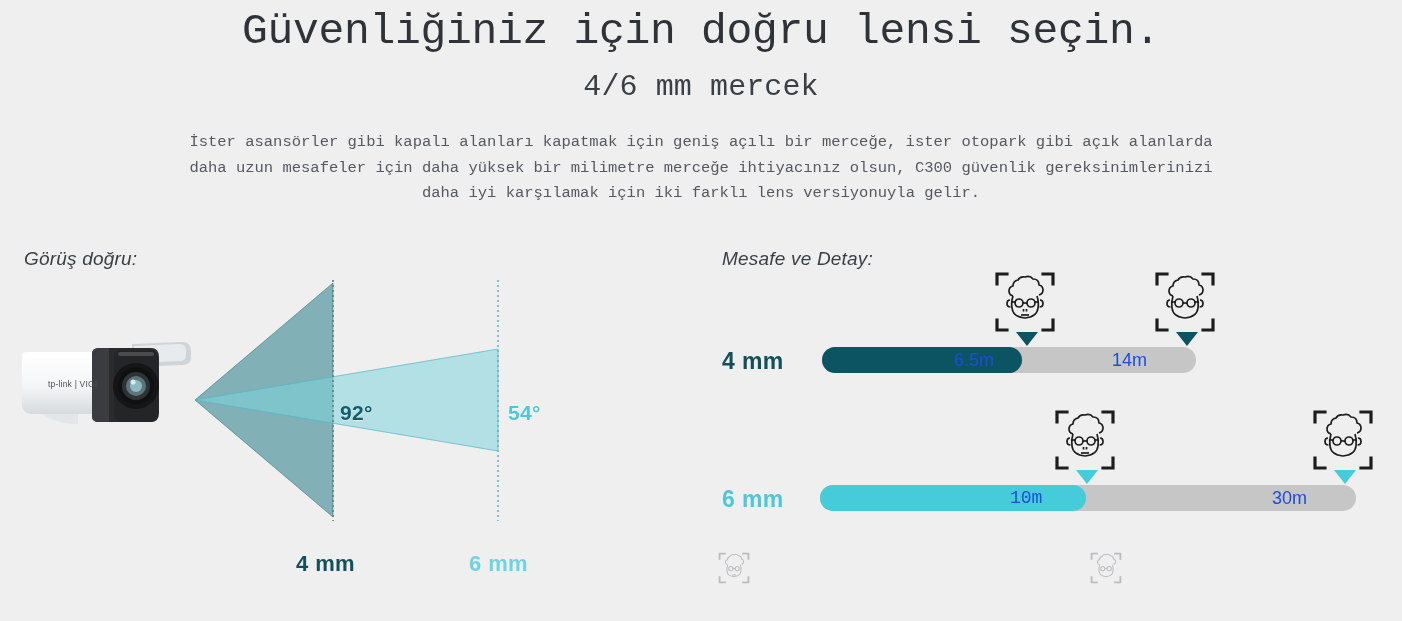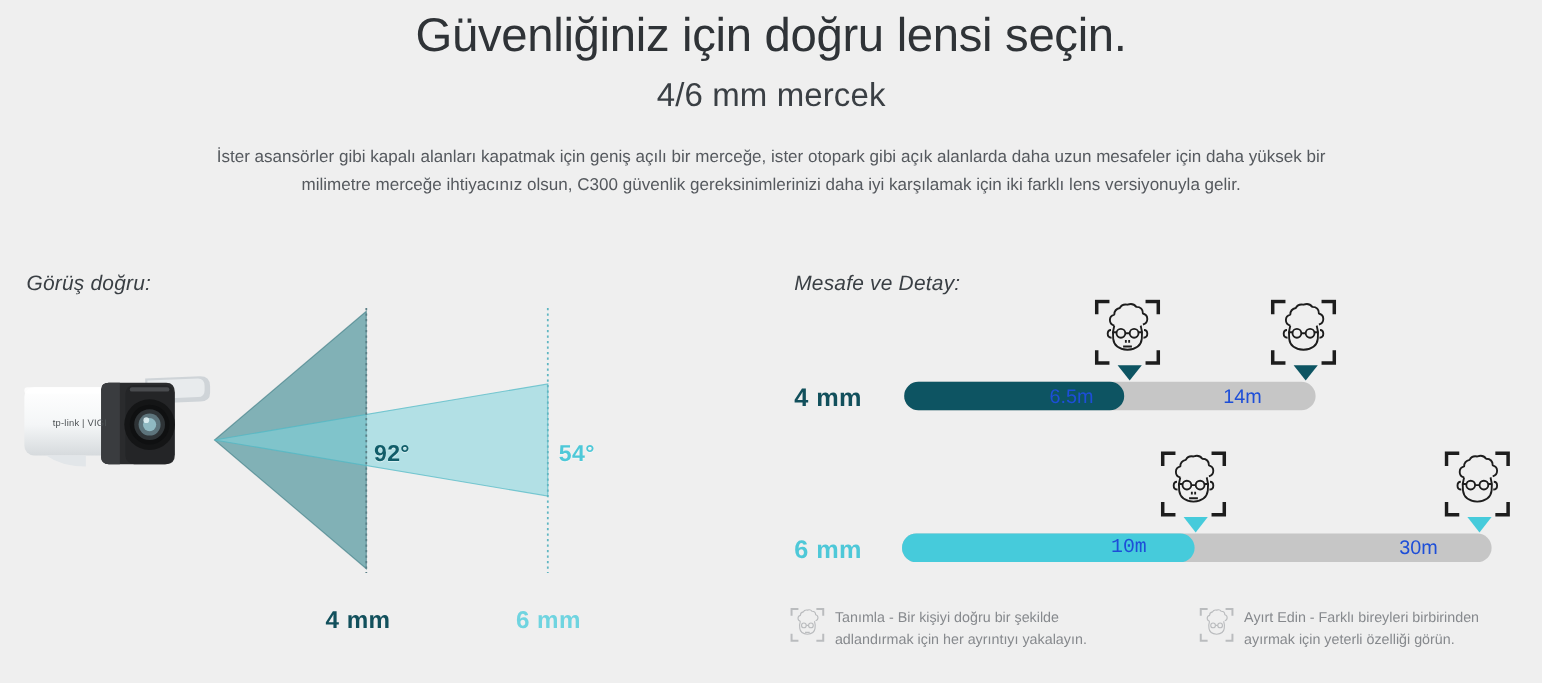--- a/index.html
+++ b/index.html
@@ -7,21 +7,21 @@
     width:1402px;height:621px;
     background:#efefef;
     font-family:"Liberation Sans","DejaVu Sans",sans-serif;
     color:#3a3f44;
     overflow:hidden;
     position:relative;
   }
   .page{position:relative;width:1402px;height:621px;}
 
   
-  .header{position:absolute;left:0;top:0;width:1402px;text-align:center;}
+  .header{position:absolute;left:0;top:0;width:1402px;text-align:center;font-family:Liberation Mono, monospace;}
   .title{
     font-size:43px;line-height:1.12;font-weight:400;
     color:#2f3337;letter-spacing:-0.3px;
     margin:8px 0 0 0;
   }
   .subtitle{
     font-size:30px;font-weight:400;color:#3a3f44;
     margin:14px 0 0 0;letter-spacing:0.1px;
   }
   .intro{
@@ -312,38 +312,36 @@
           <g fill="none" stroke="#9a9da1" stroke-width="1.9" stroke-linejoin="round">
             <path d="M18 24 q-4 -1 -4 -5 q0 -4 4 -5 q0 -5 5 -6 q2 -4 7 -3 q5 -2 8 2 q6 0 6 6 q4 1 4 5 q0 4 -4 5"></path>
             <path d="M18 24 q-2 6 -1 12 q1 9 13 10 q12 -1 13 -10 q1 -6 -1 -12"></path>
             <circle cx="24" cy="31" r="4"></circle>
               <circle cx="36" cy="31" r="4"></circle>
             <path d="M28 31 l4 0"></path>
               <path d="M26 43 l8 0"></path>
           </g>
         </svg>
       </span>
-      <span class="cap-text">Tanımla - Bir kişiyi doğru bir şekilde adlandırmak için her ayrıntıyı yakalayın.</span>
     </div>
 
     <div class="cap cap-2">
       <span class="cap-icon">
         <svg width="32" height="32" viewBox="0 0 60 60">
           <g stroke="#9a9da1" stroke-width="3.4" fill="none" stroke-linecap="square">
             <path d="M3 13 L3 3 L13 3"></path>
               <path d="M47 3 L57 3 L57 13"></path>
             <path d="M57 47 L57 57 L47 57"></path>
               <path d="M13 57 L3 57 L3 47"></path>
           </g>
           <g fill="none" stroke="#9a9da1" stroke-width="1.9" stroke-linejoin="round">
             <path d="M18 24 q-4 -1 -4 -5 q0 -4 4 -5 q0 -5 5 -6 q2 -4 7 -3 q5 -2 8 2 q6 0 6 6 q4 1 4 5 q0 4 -4 5"></path>
             <path d="M18 24 q-2 6 -1 12 q1 9 13 10 q12 -1 13 -10 q1 -6 -1 -12"></path>
             <circle cx="24" cy="31" r="4"></circle>
               <circle cx="36" cy="31" r="4"></circle>
             <path d="M28 31 l4 0"></path>
           </g>
         </svg>
       </span>
-      <span class="cap-text">Ayırt Edin - Farklı bireyleri birbirinden ayırmak için yeterli özelliği görün.</span>
     </div>
   </div>
 
 </div>
 
 </body></html>

